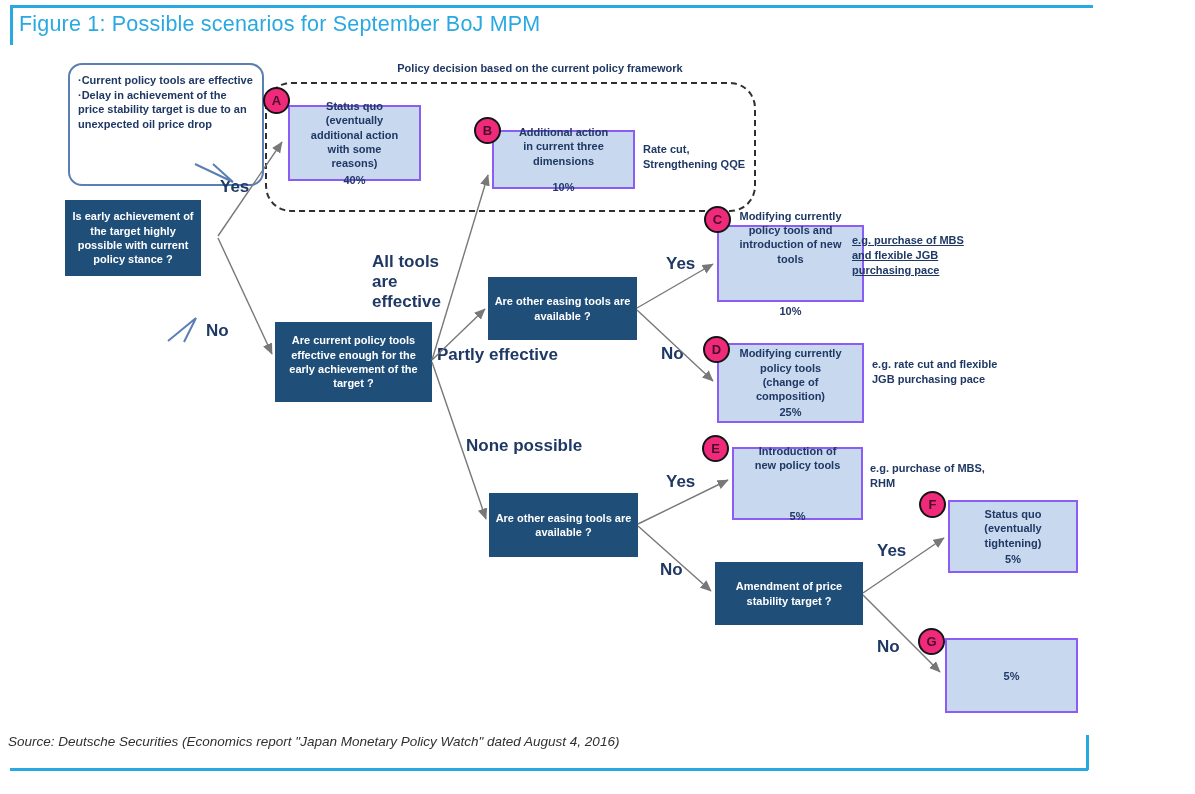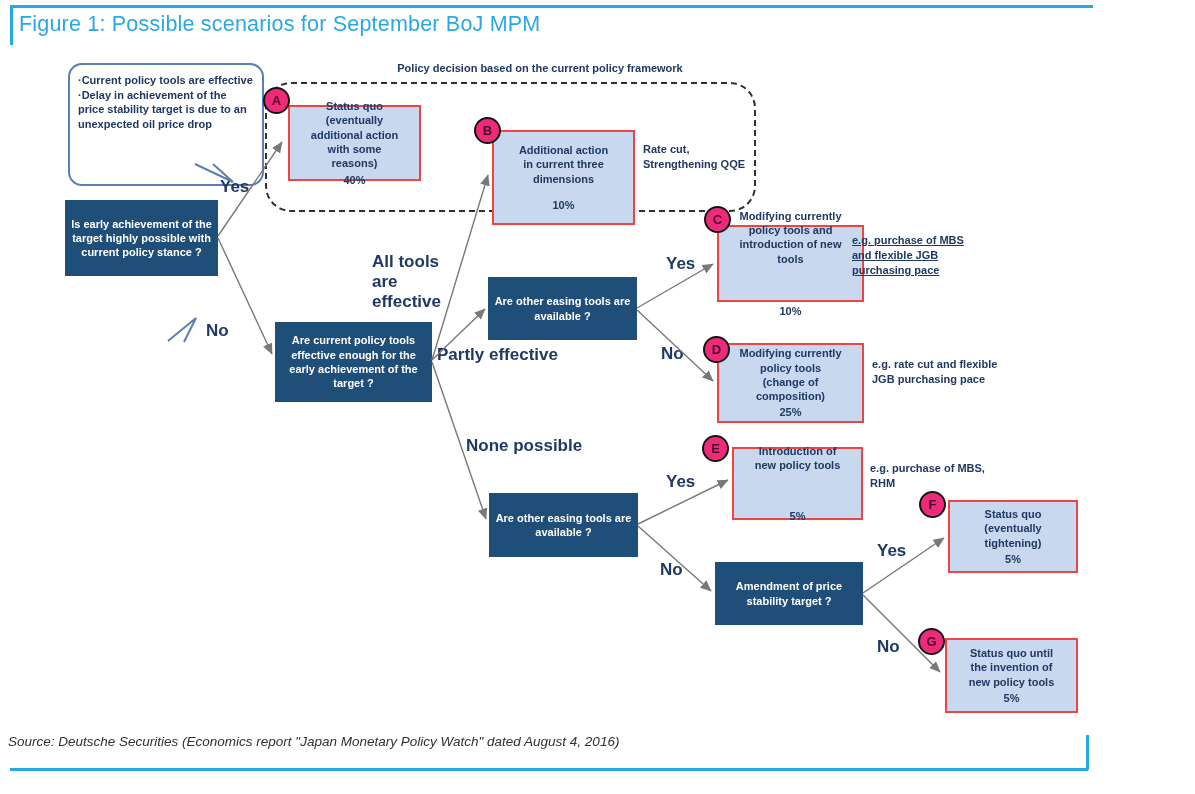--- a/index.html
+++ b/index.html
@@ -20,34 +20,34 @@
     font-size:11px;font-weight:700;color:#1F3864;z-index:2;}
   
   .bubble{position:absolute;background:#fff;border:2px solid #5B7FB4;border-radius:14px;
     padding:8px 8px;font-size:11px;font-weight:700;color:#1F3864;line-height:1.32;z-index:3;}
   .bubble-yes{left:55px;top:63px;width:176px;height:103px;margin-left:13px;}
   .bubble-no{left:93px;top:339px;width:96px;height:66px;}
   
   .decision{position:absolute;background:#1F4E79;color:#ffffff;font-size:11px;font-weight:700;
     display:flex;align-items:center;justify-content:center;text-align:center;
     padding:4px 6px;box-sizing:border-box;line-height:1.3;z-index:4;}
-  .d1{left:65px;top:200px;width:153px;height:76px;}
+  .d1{left:65px;top:200px;width:136px;height:76px;}
   .d2{left:275px;top:322px;width:157px;height:80px;}
   .d3{left:488px;top:277px;width:149px;height:63px;}
   .d4{left:489px;top:493px;width:149px;height:64px;}
   .d5{left:715px;top:562px;width:148px;height:63px;}
   
-  .outcome{position:absolute;background:#C8D8EE;border:2px solid #ef4444;color:#1F3864;
+  .outcome{position:absolute;background:#C8D8EE;border:2px solid #8b5cf6;color:#1F3864;
     font-size:11px;font-weight:700;display:flex;flex-direction:column;align-items:center;
     justify-content:center;text-align:center;padding:4px 20px;box-sizing:border-box;
     line-height:1.3;z-index:4;}
   .outcome .prob{margin-top:2px;}
   .ob .prob{margin-top:12px;}
   .oa{left:288px;top:105px;width:133px;height:76px;}
-  .ob{left:492px;top:130px;width:143px;height:95px;}
+  .ob{left:492px;top:130px;width:143px;height:59px;}
   .oc{left:717px;top:225px;width:147px;height:77px;gap:36px;}
   .od{left:717px;top:343px;width:147px;height:80px;}
   .oe{left:732px;top:447px;width:131px;height:73px;gap:35px;}
   .of{left:948px;top:500px;width:130px;height:73px;}
   .og{left:945px;top:638px;width:133px;height:75px;}
   
   .marker{position:absolute;width:27px;height:27px;border-radius:50%;background:#EF2A7B;
     border:2.5px solid #141414;color:#4A0D28;font-size:13px;font-weight:700;
     display:flex;align-items:center;justify-content:center;z-index:5;box-sizing:border-box;}
   .ma{left:263px;top:87px;}
@@ -121,21 +121,20 @@
   </div>
   <div class="outcome oe">
     <div>Introduction of new policy tools</div>
     <div class="prob">5%</div>
   </div>
   <div class="outcome of">
     <div>Status quo (eventually tightening)</div>
     <div class="prob">5%</div>
   </div>
   <div class="outcome og">
-    <div>Status quo until the invention of new policy tools</div>
     <div class="prob">5%</div>
   </div>
 
   <div class="marker ma">A</div>
   <div class="marker mb">B</div>
   <div class="marker mc">C</div>
   <div class="marker md">D</div>
   <div class="marker me">E</div>
   <div class="marker mf">F</div>
   <div class="marker mg">G</div>

